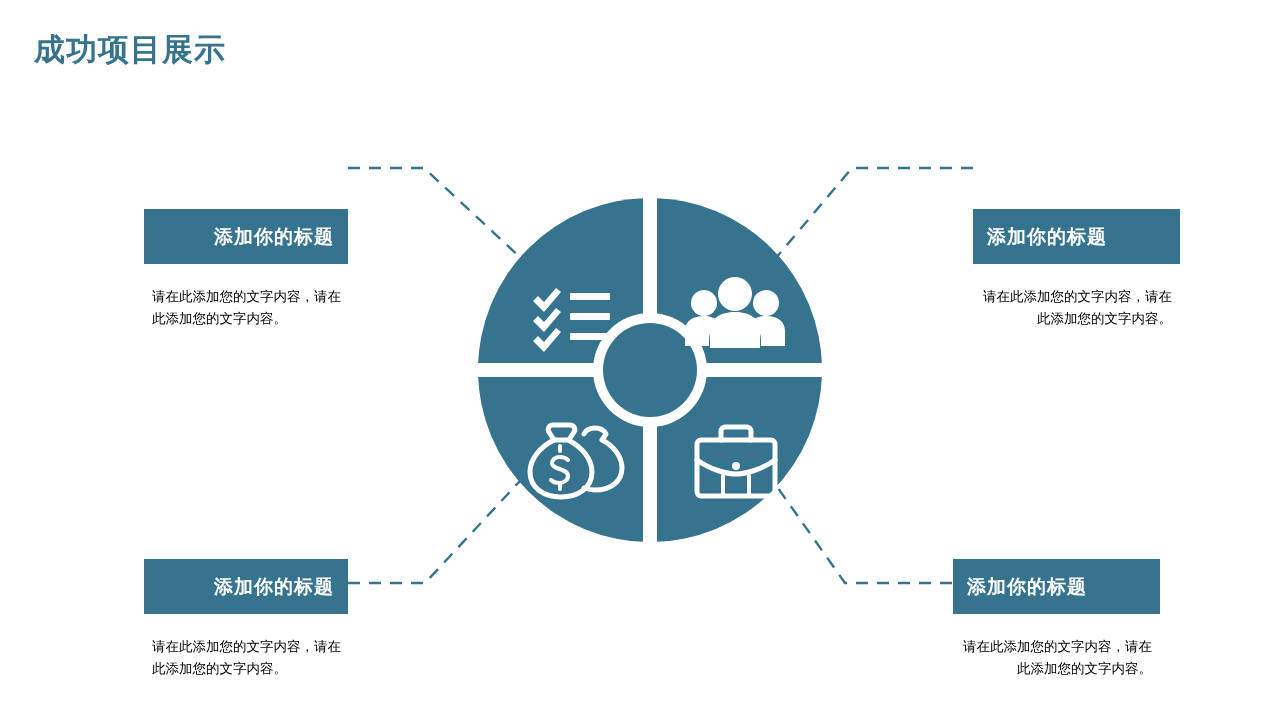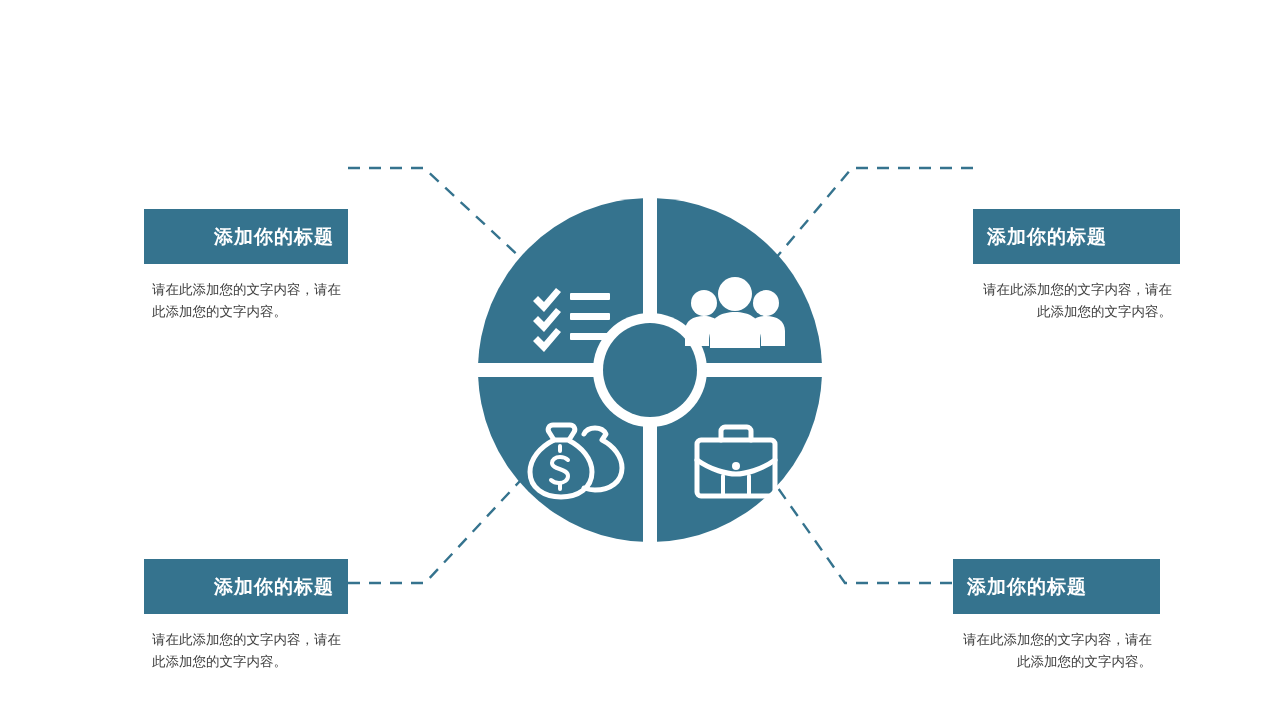--- a/index.html
+++ b/index.html
@@ -64,23 +64,23 @@
   }
   .label-box.left-side {
     justify-content: flex-end;
     padding-right: 14px;
   }
   .label-box.right-side {
     justify-content: flex-start;
     padding-left: 14px;
   }
   .label-desc {
-    margin-top: 15px;
+    margin-top: 22px;
     font-size: 13.5px;
-    color: #404040;
+    color: #000000;
     line-height: 22px;
     width: 100%;
     box-sizing: border-box;
   }
   .label-desc.align-left {
     text-align: left;
     padding-left: 8px;
   }
   .label-desc.align-right {
     text-align: right;
@@ -101,20 +101,21 @@
     width: 344px;
     height: 344px;
   }
   .wheel svg { display: block; }
 </style>
 </head>
 <body>
 
 <div class="slide">
 
+  <div class="page-title">成功项目展示</div>
 
   <svg class="connectors" viewBox="0 0 1280 720">
 
     <path d="M 348 168 L 424 168 L 536 272" fill="none" stroke="#35738e" stroke-width="2.4" stroke-dasharray="12 9" stroke-linecap="butt"></path>
 
     <path d="M 973 168 L 852 168 L 764 272" fill="none" stroke="#35738e" stroke-width="2.4" stroke-dasharray="12 9" stroke-linecap="butt"></path>
 
     <path d="M 348 583 L 425 583 L 520 481" fill="none" stroke="#35738e" stroke-width="2.4" stroke-dasharray="12 9" stroke-linecap="butt"></path>
 
     <path d="M 973 583 L 845 583 L 773 481" fill="none" stroke="#35738e" stroke-width="2.4" stroke-dasharray="12 9" stroke-linecap="butt"></path>

